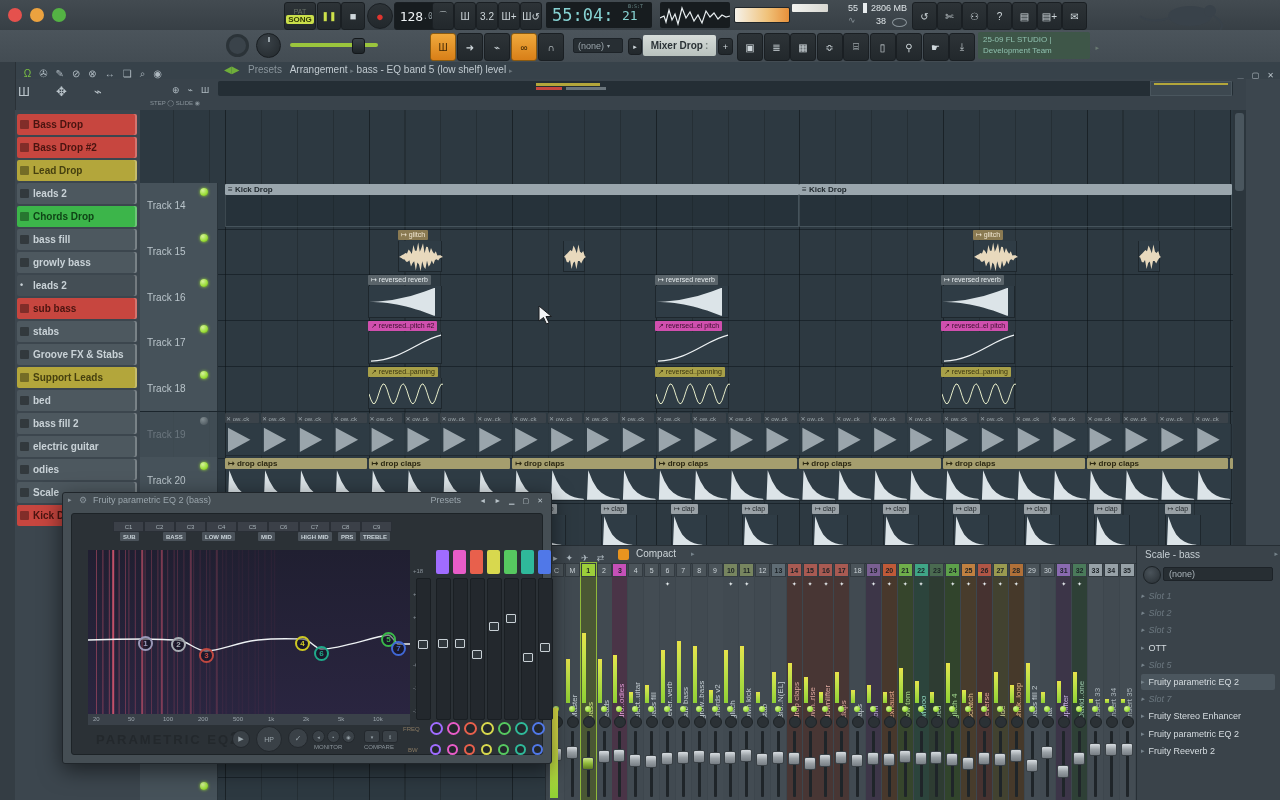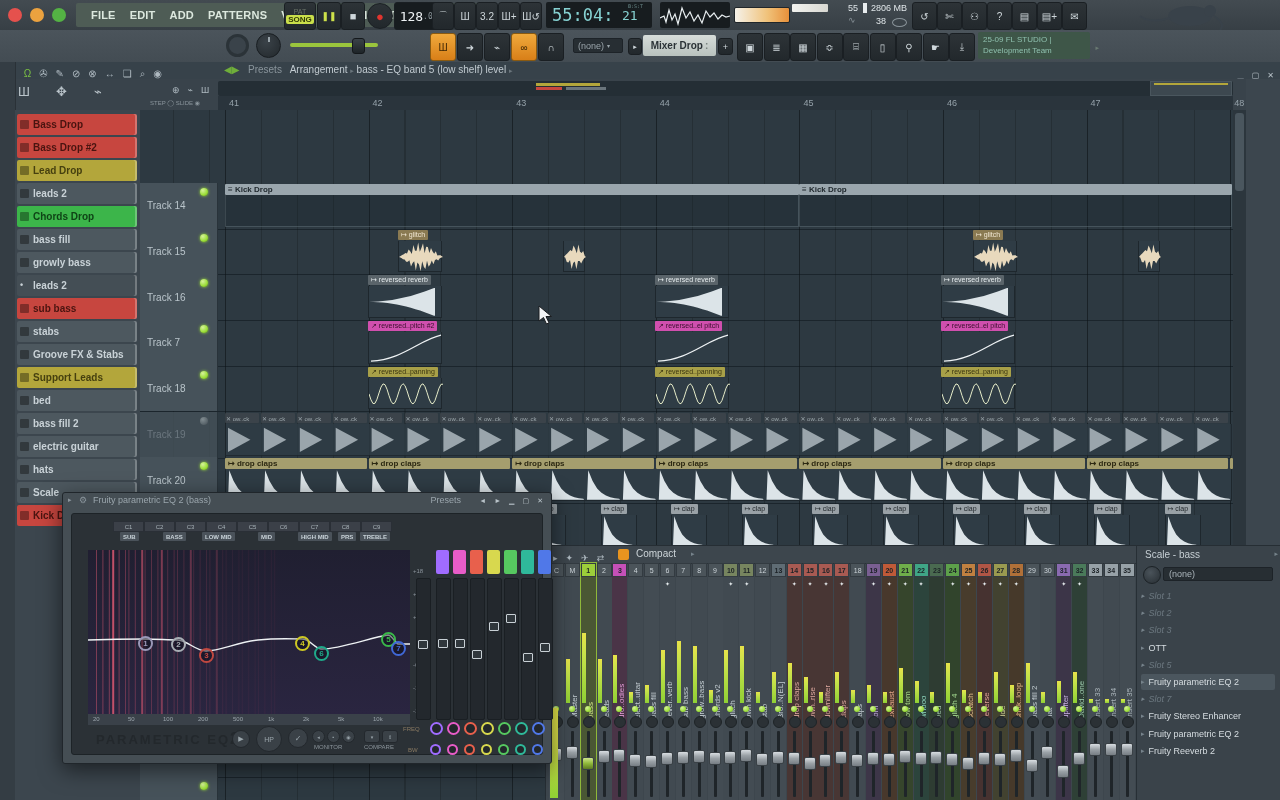--- a/index.html
+++ b/index.html
@@ -94,30 +94,20 @@
 </style>
 </head>
 <body>
 
 <div id="app">
 
   <div id="bar1">
     <div class="tl-dot" style="left:8px;background:#e5514d;"></div>
     <div class="tl-dot" style="left:30px;background:#eba23f;"></div>
     <div class="tl-dot" style="left:52px;background:#54b244;"></div>
-    <div id="menubar">
-        <div class="menu-item">FILE</div>
-        <div class="menu-item">EDIT</div>
-        <div class="menu-item">ADD</div>
-        <div class="menu-item">PATTERNS</div>
-        <div class="menu-item">VIEW</div>
-        <div class="menu-item">OPTIONS</div>
-        <div class="menu-item">TOOLS</div>
-        <div class="menu-item">HELP</div>
-      </div>
 
     <div class="tbtn" style="left:284px;top:2px;width:30px;height:26px;flex-direction:column;padding:0;">
       <span style="font-size:7px;color:#6a7368;">PAT</span>
       <span style="font-size:8px;font-weight:bold;background:#cadf4a;color:#323a08;border-radius:2px;padding:0 2px;">SONG</span>
     </div>
     <div class="tbtn" style="left:317px;top:2px;width:22px;height:26px;color:#cde04a;font-size:9px;">
         <span>❚❚</span>
       </div>
     <div class="tbtn" style="left:341px;top:2px;width:22px;height:26px;">
         <span>■</span>
@@ -239,30 +229,20 @@
         <span>STEP</span> ◯
         <span>SLIDE</span> ◉
       </span>
       <div id="overview">
         <div class="abs" style="left:932px;top:0;width:82px;height:15px;background:#3d4850;border:1px solid #4a565e;box-sizing:border-box;"></div>
         <div class="abs" style="left:318px;top:2px;width:64px;height:3px;background:#b3a63b;"></div>
         <div class="abs" style="left:318px;top:6px;width:26px;height:3px;background:#c7463f;"></div>
         <div class="abs" style="left:348px;top:6px;width:40px;height:3px;background:#6a757c;"></div>
         <div class="abs" style="left:936px;top:2px;width:74px;height:2px;background:#b3a63b;"></div>
       </div>
-      <div id="tl-ruler">
-          <div class="tl-num" style="left: 11px;">41</div>
-          <div class="tl-num" style="left: 154.6px;">42</div>
-          <div class="tl-num" style="left: 298.2px;">43</div>
-          <div class="tl-num" style="left: 441.8px;">44</div>
-          <div class="tl-num" style="left: 585.4px;">45</div>
-          <div class="tl-num" style="left: 729px;">46</div>
-          <div class="tl-num" style="left: 872.6px;">47</div>
-          <div class="tl-num" style="left: 1016.2px;">48</div>
-        </div>
     </div>
 
     <div id="leftstrip"></div>
     <div id="sidebar">
         <div class="pattern-item" style="top: 4px; background: rgb(199, 70, 63); color: rgb(74, 20, 16); box-shadow: rgba(255, 255, 255, 0.25) -2px 0px 0px inset;">
           <div class="pat-ico"></div>
           <div style="overflow: hidden; white-space: nowrap;">Bass Drop</div>
         </div>
         <div class="pattern-item" style="top: 27px; background: rgb(199, 70, 63); color: rgb(74, 20, 16); box-shadow: rgba(255, 255, 255, 0.25) -2px 0px 0px inset;">
           <div class="pat-ico"></div>
@@ -315,21 +295,21 @@
         <div class="pattern-item" style="top: 303px; background: rgb(77, 88, 95); color: rgb(201, 210, 215); box-shadow: rgba(255, 255, 255, 0.25) -2px 0px 0px inset;">
           <div class="pat-ico"></div>
           <div style="overflow: hidden; white-space: nowrap;">bass fill 2</div>
         </div>
         <div class="pattern-item" style="top: 326px; background: rgb(77, 88, 95); color: rgb(201, 210, 215); box-shadow: rgba(255, 255, 255, 0.25) -2px 0px 0px inset;">
           <div class="pat-ico"></div>
           <div style="overflow: hidden; white-space: nowrap;">electric guitar</div>
         </div>
         <div class="pattern-item" style="top: 349px; background: rgb(77, 88, 95); color: rgb(201, 210, 215); box-shadow: rgba(255, 255, 255, 0.25) -2px 0px 0px inset;">
           <div class="pat-ico"></div>
-          <div style="overflow: hidden; white-space: nowrap;">hats</div>
+          <div style="overflow: hidden; white-space: nowrap;">odies</div>
         </div>
         <div class="pattern-item" style="top: 372px; background: rgb(77, 88, 95); color: rgb(201, 210, 215); box-shadow: rgba(255, 255, 255, 0.25) -2px 0px 0px inset;">
           <div class="pat-ico"></div>
           <div style="overflow: hidden; white-space: nowrap;">Scale</div>
         </div>
         <div class="pattern-item" style="top: 395px; background: rgb(199, 70, 63); color: rgb(74, 20, 16); box-shadow: rgba(255, 255, 255, 0.25) -2px 0px 0px inset;">
           <div class="pat-ico"></div>
           <div style="overflow: hidden; white-space: nowrap;">Kick Dro</div>
         </div>
       </div>
@@ -407,21 +387,21 @@
           <div class="clip" style="left: 801px; width: 74px; height: 42.7px;">
             <div class="tag" style="left: 0px; background: rgb(90, 100, 106); color: rgb(230, 236, 238);">↦ reversed reverb</div>
             <div class="clip-body">
               <svg width="74" height="31.700000000000003" viewBox="0 0 74 31.700000000000003" preserveAspectRatio="none" style="position:absolute;left:0;top:0;">
                 <polygon points=" 0.0,15.9 4.6,15.8 9.3,15.5 13.9,15.1 18.6,14.6 23.2,13.9 27.9,13.1 32.5,12.1 37.1,11.1 41.8,9.9 46.4,8.5 51.1,7.1 55.7,5.5 60.4,3.8 65.0,2.0 66,2 66,29.700000000000003  65.0,29.7 60.4,27.9 55.7,26.2 51.1,24.6 46.4,23.2 41.8,21.8 37.1,20.6 32.5,19.6 27.9,18.6 23.2,17.8 18.6,17.1 13.9,16.6 9.3,16.2 4.6,15.9 0.0,15.9" fill="#dce4e8"></polygon>
               </svg>
             </div>
           </div>
         </div>
         <div class="track-row" style="top: 210.1px; height: 45.7px;">
-          <div class="tname">Track 7</div>
+          <div class="tname">Track 17</div>
           <div class="led"></div>
           <div class="clip" style="left: 228px; width: 74px; height: 42.7px;">
             <div class="tag" style="left: 0px; background: rgb(208, 79, 174); color: rgb(58, 15, 44);">↗ reversed..pitch #2</div>
             <div class="clip-body">
               <svg width="74" height="31.700000000000003" viewBox="0 0 74 31.700000000000003" preserveAspectRatio="none" style="position:absolute;left:0;top:0;">
                 <path d="M2,29.164000000000005 C 33.300000000000004,27.896000000000004 50.32,7.925000000000001 72,3.1700000000000004" stroke="#eef2f4" fill="none" stroke-width="1.2"></path>
               </svg>
             </div>
           </div>
           <div class="clip" style="left: 515px; width: 74px; height: 42.7px;">

